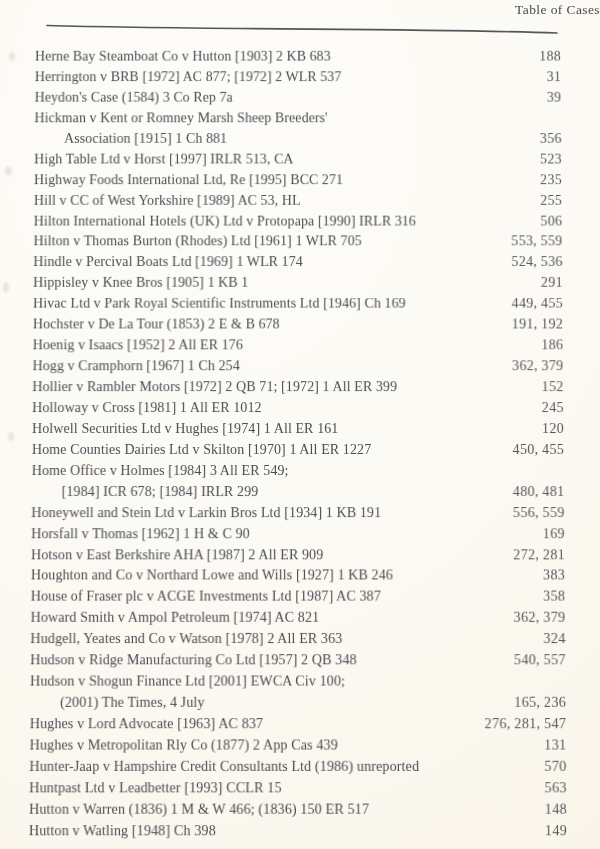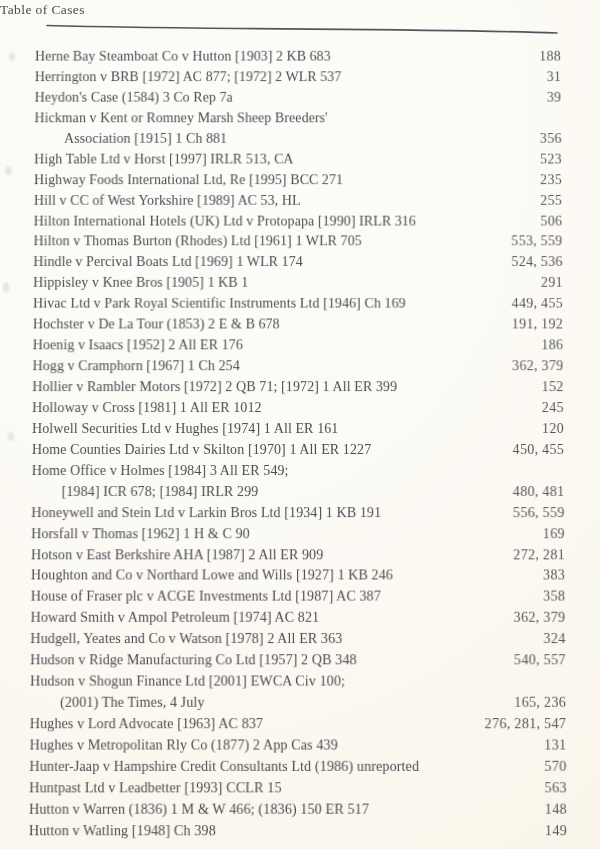--- a/index.html
+++ b/index.html
@@ -17,21 +17,21 @@
   }
   .page {
     position: absolute;
     inset: 0;
   }
   .page-title {
     position: absolute;
     top: 2px;
     left: 0;
     width: 100%;
-    text-align: left;
+    text-align: right;
     font-size: 13.5px;
     letter-spacing: 0.4px;
     color: #4a4951;
   }
   .rule-svg {
     position: absolute;
     top: 0;
     left: 0;
   }
   .case-list {

